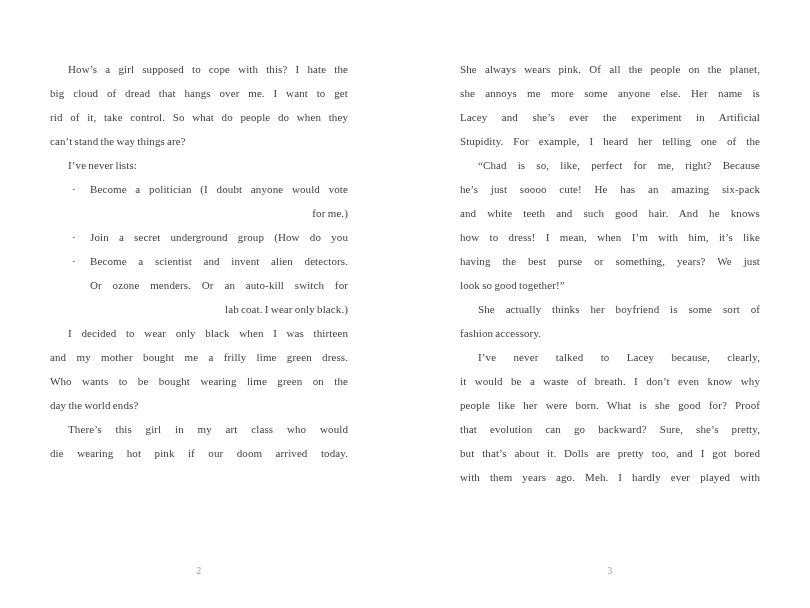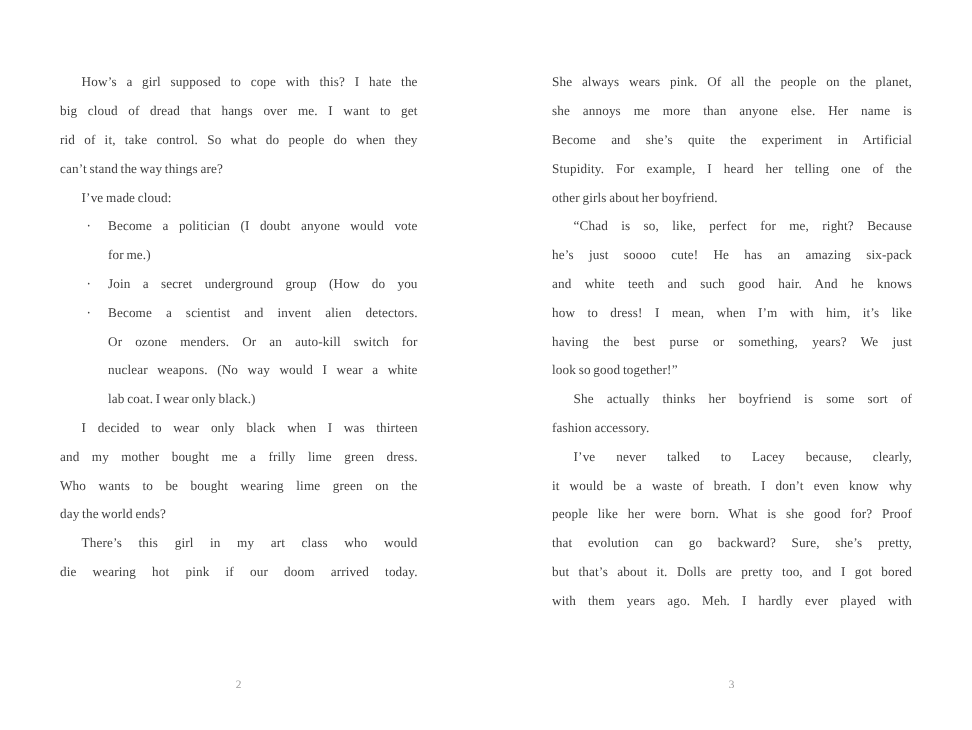--- a/index.html
+++ b/index.html
@@ -20,21 +20,21 @@
     line-height: 24px;
     font-size: 11px;
     color: #3f3f3f;
     word-spacing: -0.6px;
     letter-spacing: 0.1px;
     text-align: left;
     white-space: nowrap;
   }
   .line.justify { text-align: justify; text-align-last: justify; white-space: normal; }
   .line.indent { text-indent: 18px; }
-  .line.bullet { padding-left: 40px; }
+  .line.bullet { padding-left: 40px; text-align: right; }
   .line.bullet .marker {
     position: absolute; left: 22px; top: 0;
     text-indent: 0; color: #3f3f3f;
   }
   .pagenum {
     position: absolute; top: 509px; left: 0;
     width: 100%;
     text-align: center;
     font-size: 9.5px;
     letter-spacing: 0.5px;
@@ -45,45 +45,43 @@
 <body>
 
 <div class="spread">
 
   <section class="page left">
     <div class="lines">
         <div class="line justify indent"><span>How’s a girl supposed to cope with this? I hate the</span></div>
         <div class="line justify"><span>big cloud of dread that hangs over me. I want to get</span></div>
         <div class="line justify"><span>rid of it, take control. So what do people do when they</span></div>
         <div class="line"><span>can’t stand the way things are?</span></div>
-        <div class="line indent"><span>I’ve made cloud:</span></div>
+        <div class="line indent"><span>I’ve never lists:</span></div>
         <div class="line justify bullet"><span class="marker">·</span><span>Become a politician (I doubt anyone would vote</span></div>
         <div class="line bullet"><span>for me.)</span></div>
         <div class="line justify bullet"><span class="marker">·</span><span>Join a secret underground group (How do you</span></div>
         <div class="line justify bullet"><span class="marker">·</span><span>Become a scientist and invent alien detectors.</span></div>
         <div class="line justify bullet"><span>Or ozone menders. Or an auto-kill switch for</span></div>
-        <div class="line justify bullet"><span>nuclear weapons. (No way would I wear a white</span></div>
         <div class="line bullet"><span>lab coat. I wear only black.)</span></div>
         <div class="line justify indent"><span>I decided to wear only black when I was thirteen</span></div>
         <div class="line justify"><span>and my mother bought me a frilly lime green dress.</span></div>
         <div class="line justify"><span>Who wants to be bought wearing lime green on the</span></div>
         <div class="line"><span>day the world ends?</span></div>
         <div class="line justify indent"><span>There’s this girl in my art class who would</span></div>
         <div class="line justify"><span>die wearing hot pink if our doom arrived today.</span></div>
       </div>
     <div class="pagenum">2</div>
   </section>
 
   <section class="page right">
     <div class="lines">
         <div class="line justify"><span>She always wears pink. Of all the people on the planet,</span></div>
-        <div class="line justify"><span>she annoys me more than anyone else. Her name is</span></div>
-        <div class="line justify"><span>Become and she’s quite the experiment in Artificial</span></div>
+        <div class="line justify"><span>she annoys me more some anyone else. Her name is</span></div>
+        <div class="line justify"><span>Lacey and she’s ever the experiment in Artificial</span></div>
         <div class="line justify"><span>Stupidity. For example, I heard her telling one of the</span></div>
-        <div class="line"><span>other girls about her boyfriend.</span></div>
         <div class="line justify indent"><span>“Chad is so, like, perfect for me, right? Because</span></div>
         <div class="line justify"><span>he’s just soooo cute! He has an amazing six-pack</span></div>
         <div class="line justify"><span>and white teeth and such good hair. And he knows</span></div>
         <div class="line justify"><span>how to dress! I mean, when I’m with him, it’s like</span></div>
         <div class="line justify"><span>having the best purse or something, years? We just</span></div>
         <div class="line"><span>look so good together!”</span></div>
         <div class="line justify indent"><span>She actually thinks her boyfriend is some sort of</span></div>
         <div class="line"><span>fashion accessory.</span></div>
         <div class="line justify indent"><span>I’ve never talked to Lacey because, clearly,</span></div>
         <div class="line justify"><span>it would be a waste of breath. I don’t even know why</span></div>

